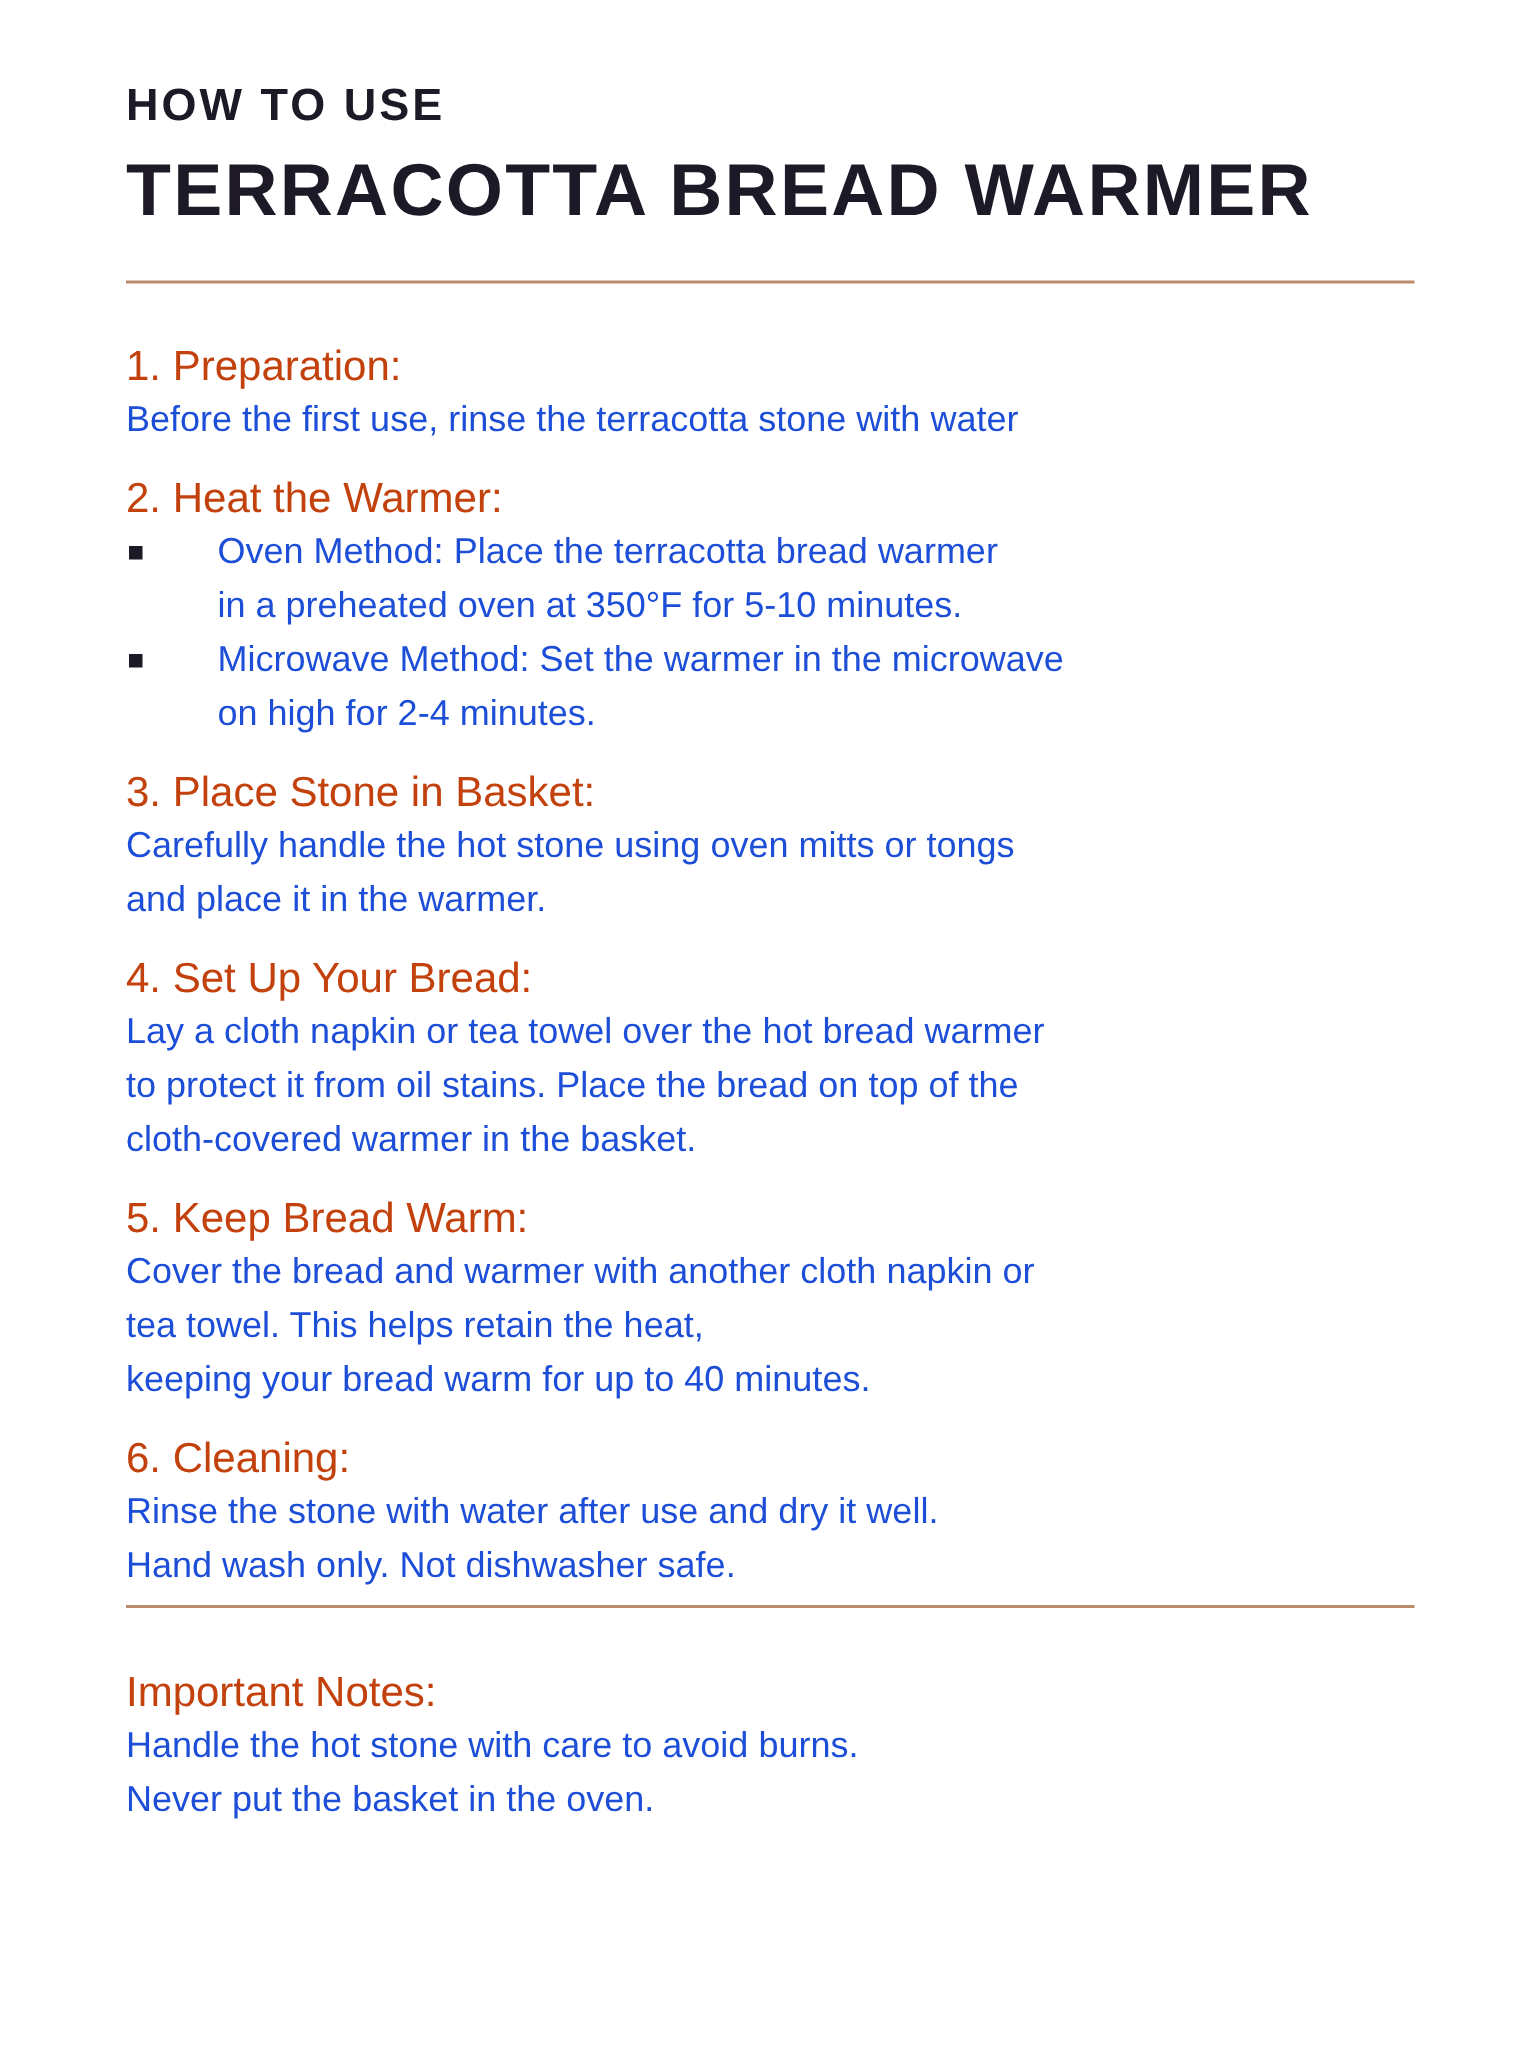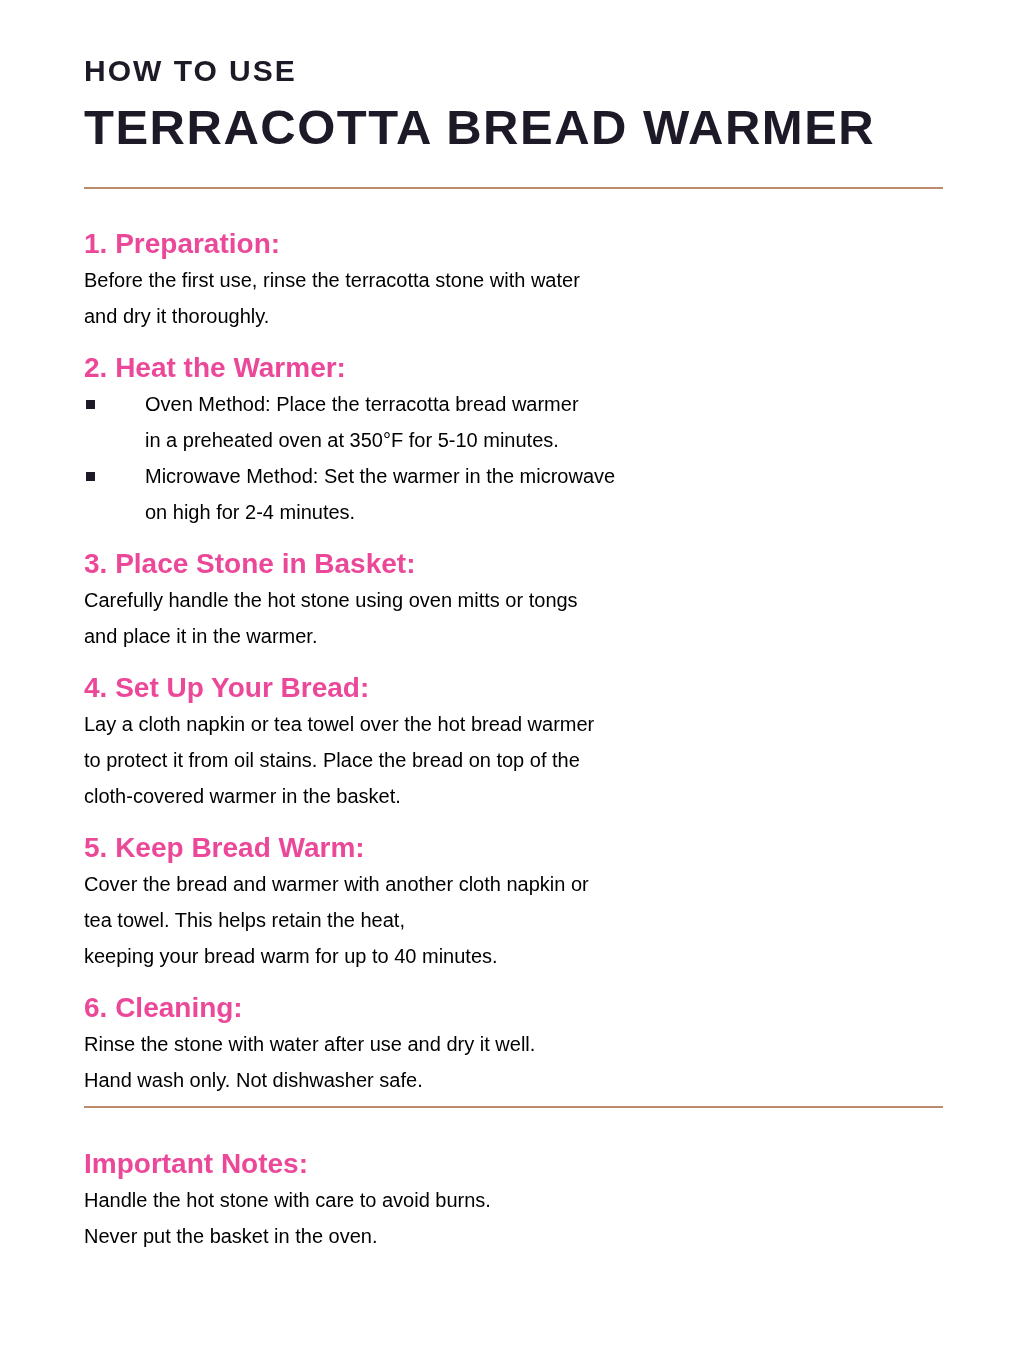--- a/index.html
+++ b/index.html
@@ -41,28 +41,28 @@
     border-top: 2px solid #bc8a6c;
     margin: 36px 0 0 0;
     width: 100%;
   }
   .rule-top { margin-top: 35px; }
   .rule-bottom { margin-top: 8px; }
   .section { margin-top: 16px; }
   .section-first { margin-top: 37px; }
   .section-heading {
     font-size: 28px;
-    font-weight: 700;
-    color: #ec4899;
+    font-weight: 400;
+    color: #c2410c;
     line-height: 36px;
   }
   .line {
-    font-size: 20px;
+    font-size: 24px;
     line-height: 36px;
-    color: #000000;
+    color: #1d4ed8;
   }
   .bullet-row {
     display: flex;
     align-items: flex-start;
   }
   .bullet-marker {
     width: 61px;
     flex: 0 0 61px;
     line-height: 36px;
     position: relative;
@@ -86,21 +86,20 @@
   <header>
     <div class="eyebrow">HOW TO USE</div>
     <div class="doc-title">TERRACOTTA BREAD WARMER</div>
   </header>
 
   <hr class="rule rule-top">
 
   <section class="section section-first">
     <div class="section-heading">1. Preparation:</div>
     <div class="line">Before the first use, rinse the terracotta stone with water</div>
-    <div class="line">and dry it thoroughly.</div>
   </section>
 
   <section class="section">
     <div class="section-heading">2. Heat the Warmer:</div>
     <div class="bullet-row">
       <div class="bullet-marker"><span class="bullet-square"></span></div>
       <div class="bullet-lines">
         <div class="line">Oven Method: Place the terracotta bread warmer</div>
         <div class="line">in a preheated oven at 350°F for 5-10 minutes.</div>
       </div>

